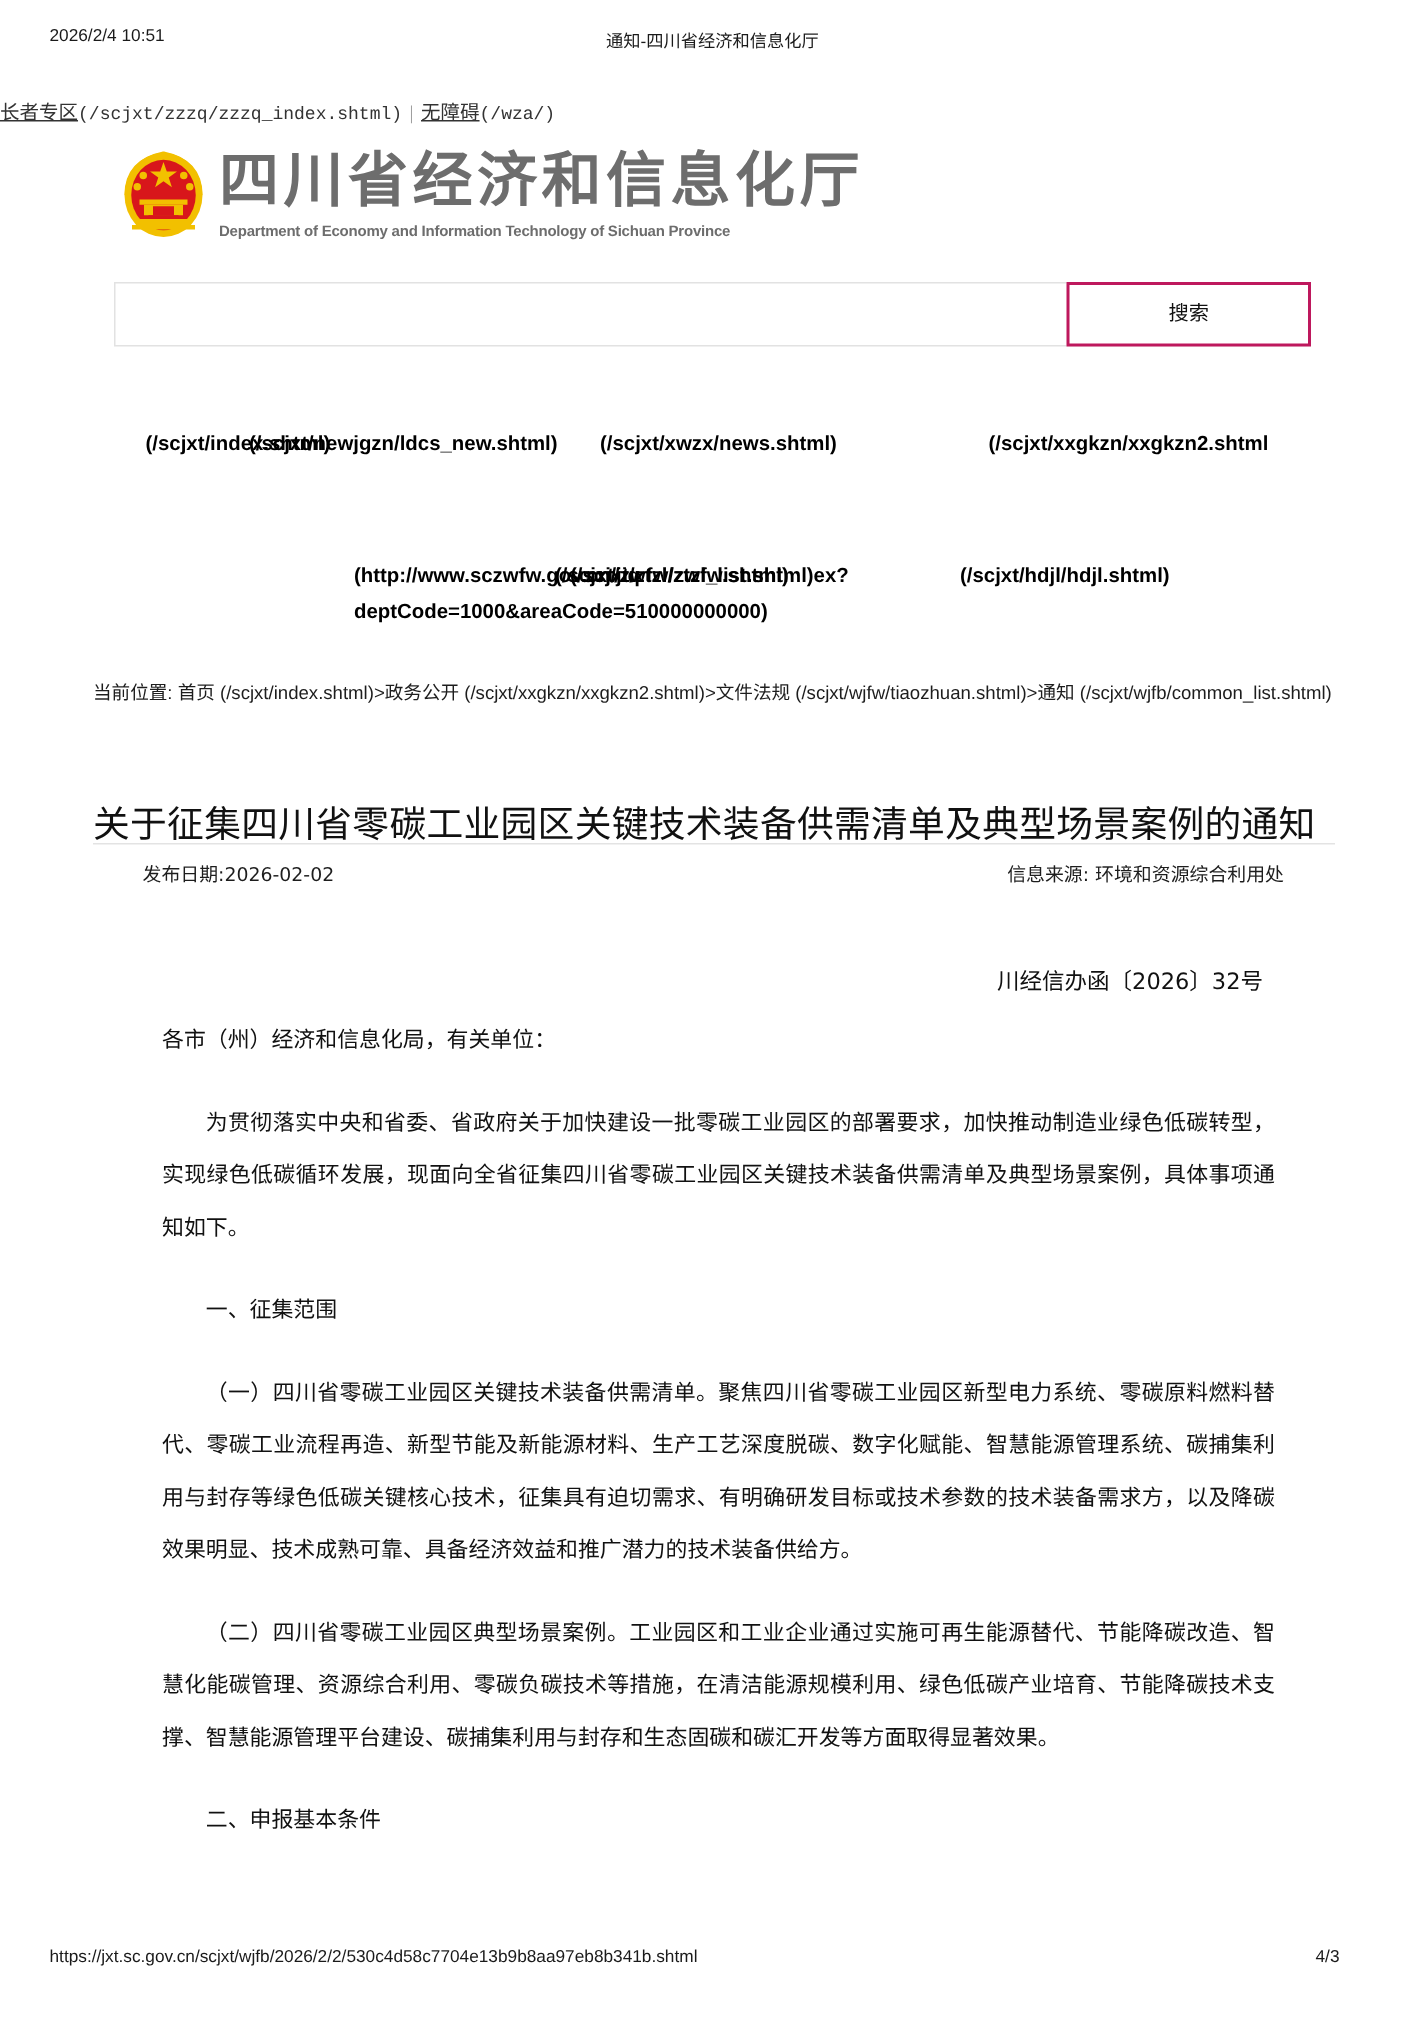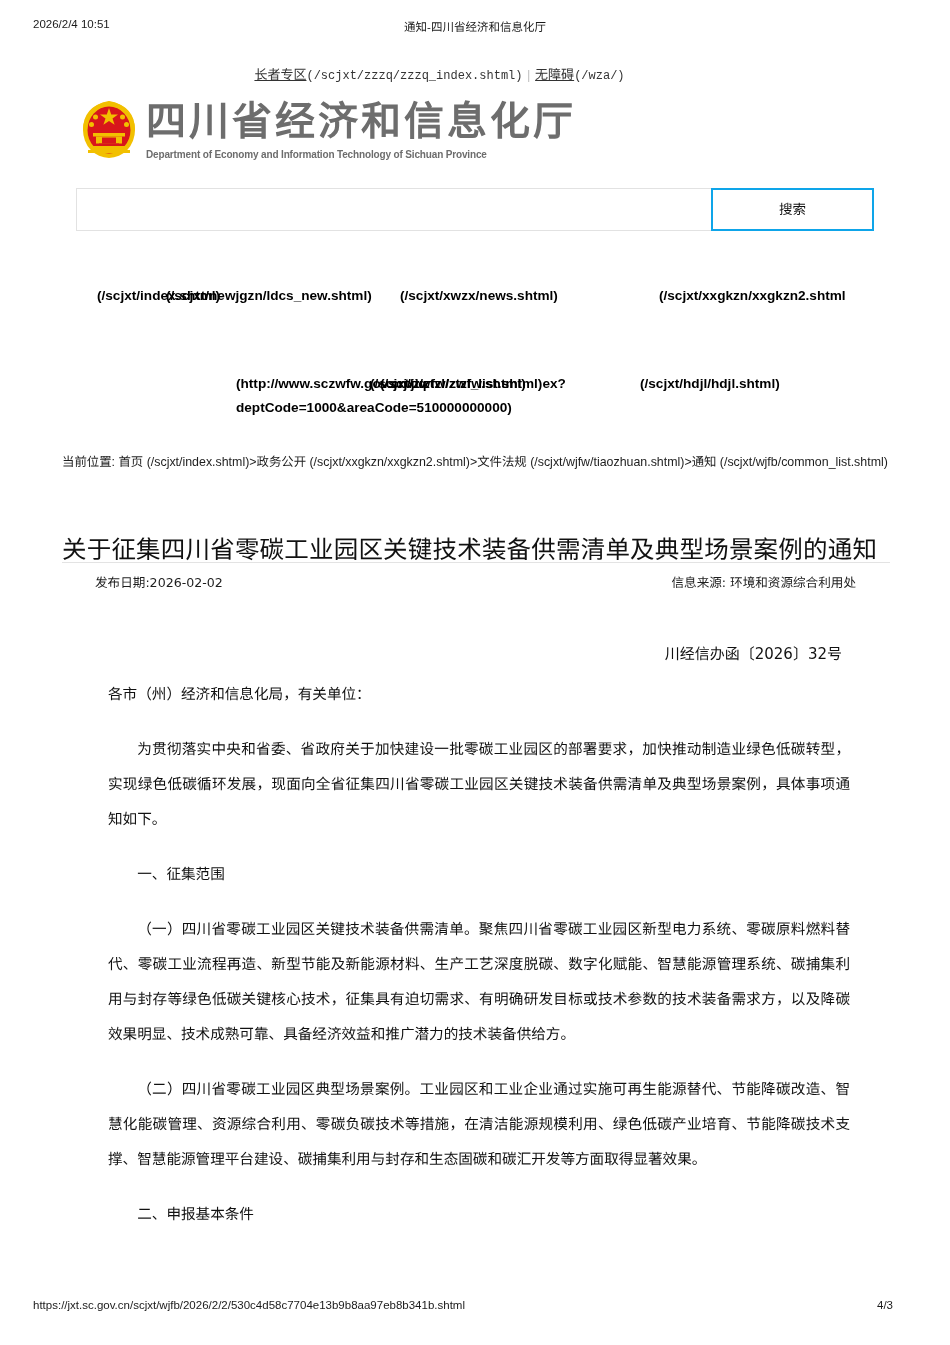--- a/index.html
+++ b/index.html
@@ -42,21 +42,21 @@
     text-align: center;
     white-space: nowrap;
   }
 
   
   .utility-bar {
     position: absolute;
     top: 64px;
     left: 0;
     width: 950px;
-    text-align: center;
+    text-align: left;
     padding-right: 71px;
     box-sizing: border-box;
     font-family: "Liberation Serif", "DejaVu Serif", serif;
     font-size: 13px;
     color: #333333;
     white-space: nowrap;
   }
   .utility-bar .u-link { color: #333333; }
   .utility-bar .u-url {
     font-family: "Liberation Mono", "DejaVu Sans Mono", monospace;
@@ -133,21 +133,21 @@
     padding: 0 10px;
     box-sizing: border-box;
     color: #333;
   }
   .search-button {
     position: absolute;
     right: -1px;
     top: -1px;
     width: 163px;
     height: 43px;
-    border: 2px solid #0ea5e9;
+    border: 2px solid #be185d;
     background: #ffffff;
     box-sizing: border-box;
     font-family: "DejaVu Sans", sans-serif;
     font-size: 13.5px;
     color: #111111;
     cursor: pointer;
     line-height: 39px;
     text-align: center;
     padding: 0;
   }

